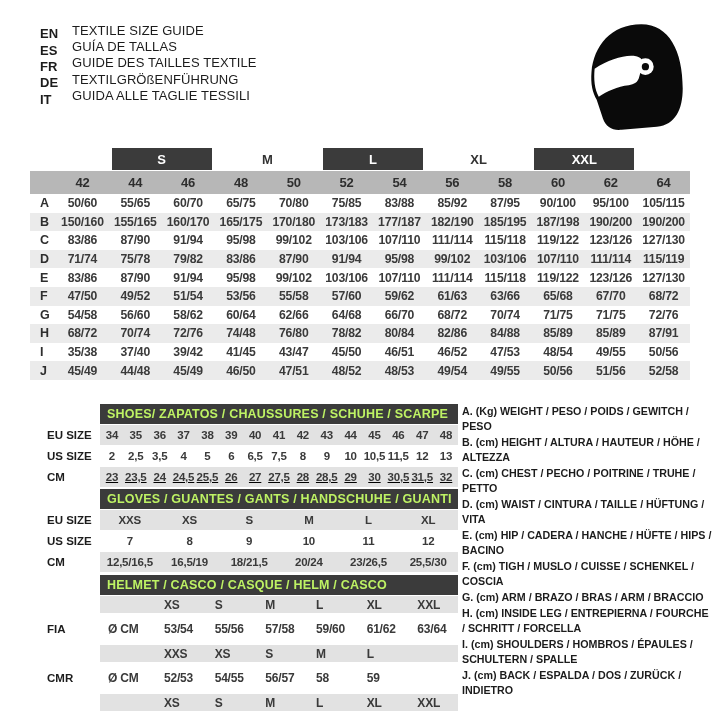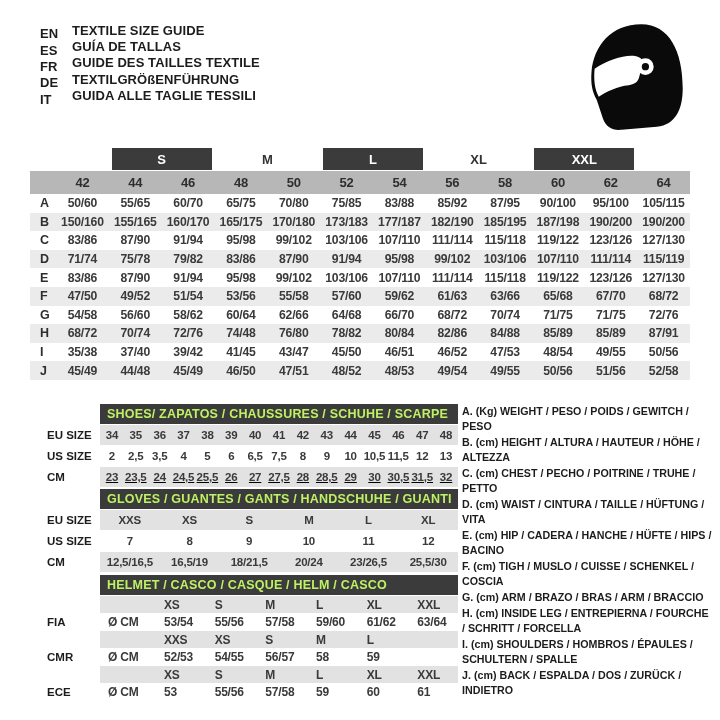--- a/index.html
+++ b/index.html
@@ -3,21 +3,21 @@
 <meta charset="utf-8">
 <style>
   * { box-sizing: border-box; margin: 0; padding: 0; }
   html,body { width:720px; height:720px; background:#fff; font-family:"Liberation Sans", sans-serif; }
   #page { position:relative; width:720px; height:720px; background:#ffffff; overflow:hidden; }
 
   
   .lang-block { position:absolute; left:40px; top:22px; }
   .lang-row { display:flex; height:16.4px; align-items:center; }
   .lang-code { width:32px; font-weight:bold; font-size:13px; color:#1c1c1c;margin-top:7px; }
-  .lang-label { font-weight:bold; font-size:13px; color:#1c1c1c; letter-spacing:0.1px; white-space:nowrap; }
+  .lang-label { font-weight:normal; font-size:13px; color:#1c1c1c; letter-spacing:0.1px; white-space:nowrap; }
 
   
   .helmet-wrap { position:absolute; left:582px; top:20px; width:104px; height:114px; }
 
   
   .main-table { position:absolute; left:30px; top:148px; width:660px; }
   .ghead { display:flex; height:22px; }
   .gspacer { width:26px; }
   .ggrid { flex:1; display:grid; grid-template-columns:repeat(12,1fr); }
   .gcell { display:flex; align-items:center; justify-content:center; font-weight:bold; font-size:13px; color:#333; }
@@ -36,21 +36,21 @@
                font-size:12.5px; display:flex; align-items:center; padding-left:7px; letter-spacing:0.2px; white-space:nowrap; }
   .xrow { display:flex; height:20px; margin-top:1px; }
   .xlabel { width:70px; display:flex; align-items:center; padding-left:17px; font-weight:bold; font-size:11.5px; color:#1c1c1c; white-space:nowrap; }
   .xbody { flex:1; display:grid; }
   .xbody.stripe2 { background:#e2e2e2; }
   .xcell { display:flex; align-items:center; justify-content:center; font-weight:bold; font-size:11.5px; color:#3a3a3a; letter-spacing:-0.2px; white-space:nowrap; }
 
   
   .hbody { grid-template-columns:54px repeat(6,1fr); }
   .hrow-sizes { height:17px; }
-  .hrow-vals { height:16px; }
+  .hrow-vals { height:30px; }
   .helmet-sec .xcell { justify-content:flex-start; padding-left:10px; font-size:12px; }
   .helmet-sec .xcell.unit { padding-left:8px; }
 
   
   .legend { position:absolute; left:462px; top:404px; width:252px; }
   .legend-item { font-weight:bold; font-size:10.7px; line-height:15px; color:#1c1c1c; margin-bottom:1px; }
 </style>
 </head>
 <body>
 

